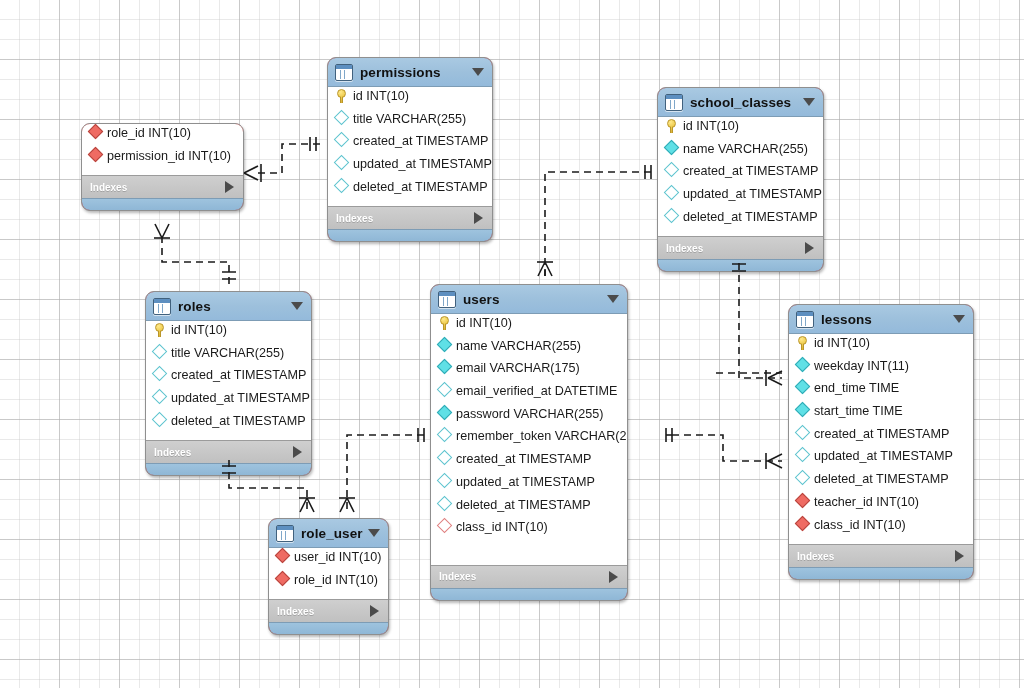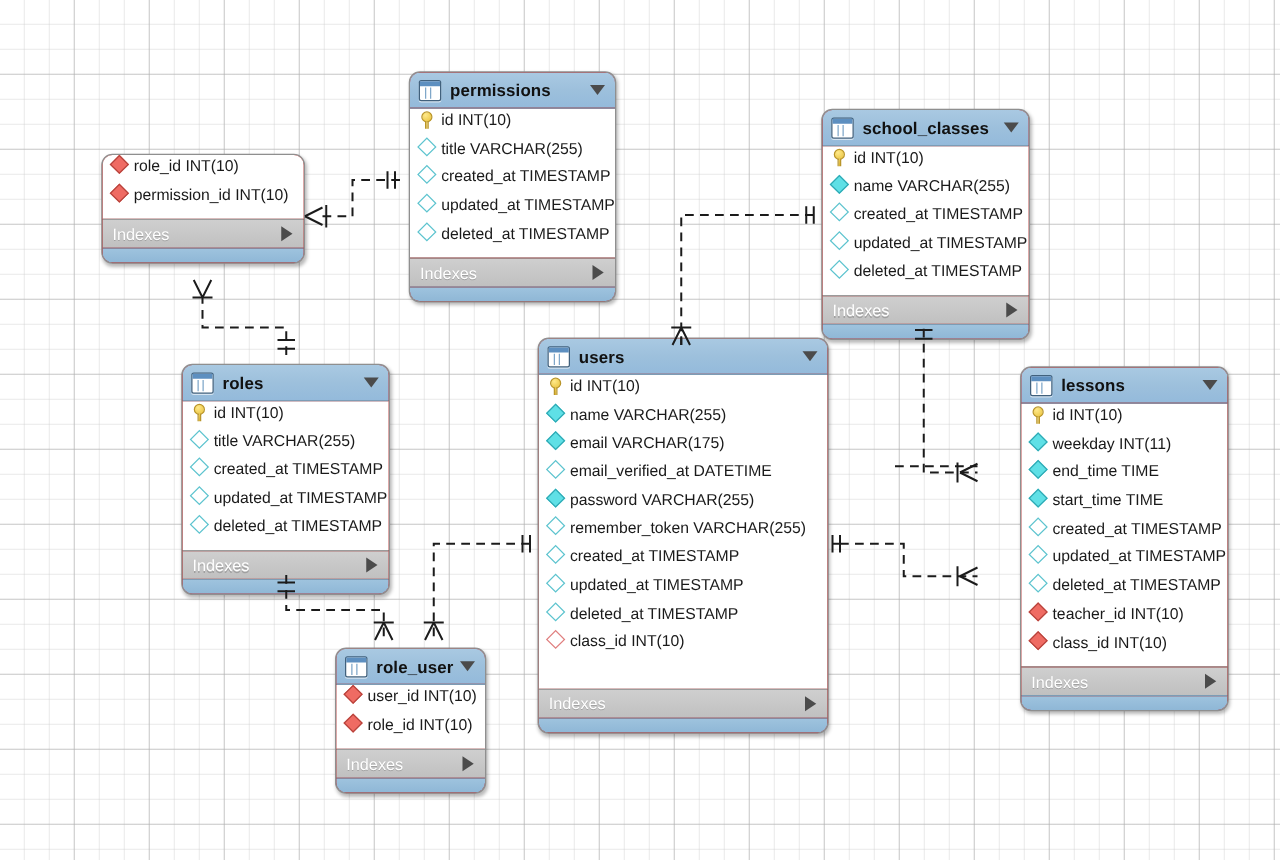--- a/index.html
+++ b/index.html
@@ -93,21 +93,21 @@
   .d-rd-f{background:#ef6b63;border:1px solid #b6433c;}
   .d-rd-o{background:#ffffff;border:1px solid #e08080;}
 
   .idx{
     height:22px;
     background:linear-gradient(to bottom,#cfcfcf,#c0c0c0);
     border-top:1px solid #9b9b9b;
     display:flex;align-items:center;
     padding:0 8px;position:relative;
   }
-  .idx-lbl{font-size:13px;font-weight:normal;color:#ffffff;text-shadow:0 1px 0 rgba(0,0,0,0.18);}
+  .idx-lbl{font-size:10px;font-weight:bold;color:#ffffff;text-shadow:0 1px 0 rgba(0,0,0,0.18);}
   .idx-arrow{
     position:absolute;right:9px;top:50%;transform:translateY(-50%);
     width:0;height:0;border-top:6px solid transparent;border-bottom:6px solid transparent;
     border-left:9px solid #4b4b4b;
   }
   .foot{
     height:11px;
     background:linear-gradient(to bottom,#9ec3de,#8fb7d6);
     border-top:1px solid #7d9cb5;
   }
@@ -229,21 +229,21 @@
           <span class="gl g-dia d-cy-o"></span>
           <span>deleted_at TIMESTAMP</span>
         </div>
       </div>
       <div class="idx">
         <span class="idx-lbl">Indexes</span>
         <span class="idx-arrow"></span>
       </div>
       <div class="foot"></div>
     </div>
-    <div class="tbl" style="left: 430px; top: 270px; width: 233px;">
+    <div class="tbl" style="left: 430px; top: 284px; width: 198px;">
       <div class="tbl-hd">
         <span class="tbl-ico"></span>
         <span class="tbl-name">users</span>
         <span class="tbl-caret"></span>
       </div>
       <div class="cols" style="padding-bottom: 22px;">
         <div class="col">
           <span class="gl g-key"></span>
           <span>id INT(10)</span>
         </div>
@@ -283,21 +283,21 @@
           <span class="gl g-dia d-rd-o"></span>
           <span>class_id INT(10)</span>
         </div>
       </div>
       <div class="idx">
         <span class="idx-lbl">Indexes</span>
         <span class="idx-arrow"></span>
       </div>
       <div class="foot"></div>
     </div>
-    <div class="tbl" style="left: 788px; top: 293px; width: 167px; margin-left: 28px;">
+    <div class="tbl" style="left: 788px; top: 304px; width: 186px;">
       <div class="tbl-hd">
         <span class="tbl-ico"></span>
         <span class="tbl-name">lessons</span>
         <span class="tbl-caret"></span>
       </div>
       <div class="cols">
         <div class="col">
           <span class="gl g-key"></span>
           <span>id INT(10)</span>
         </div>

